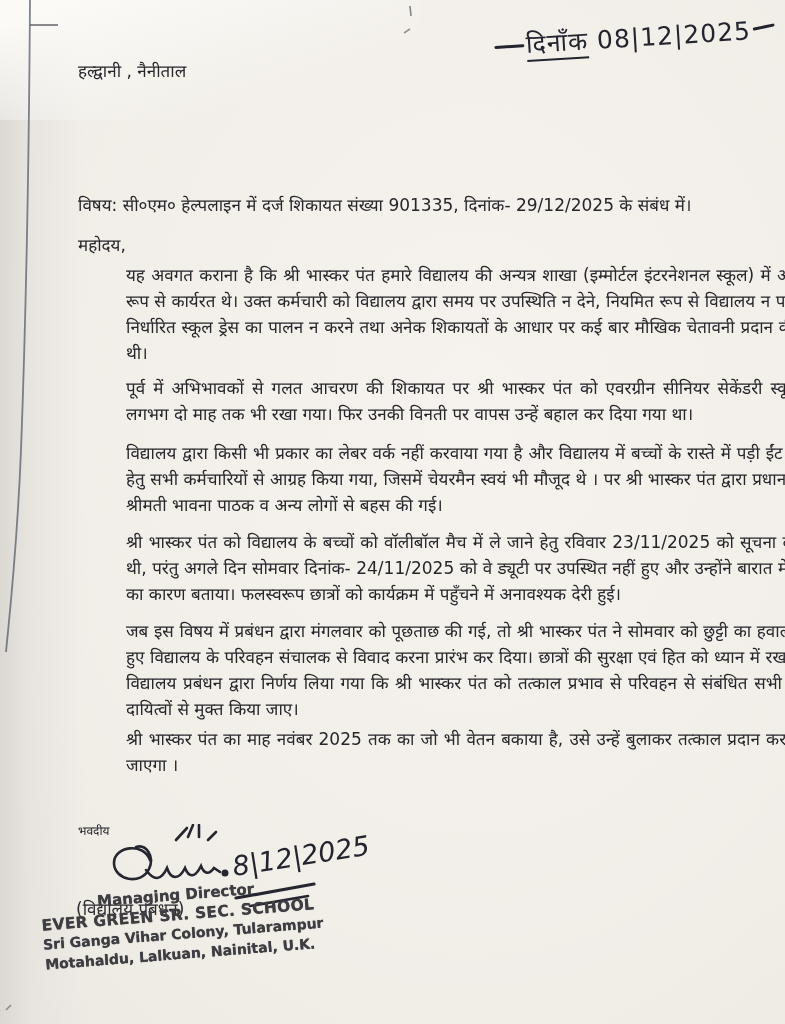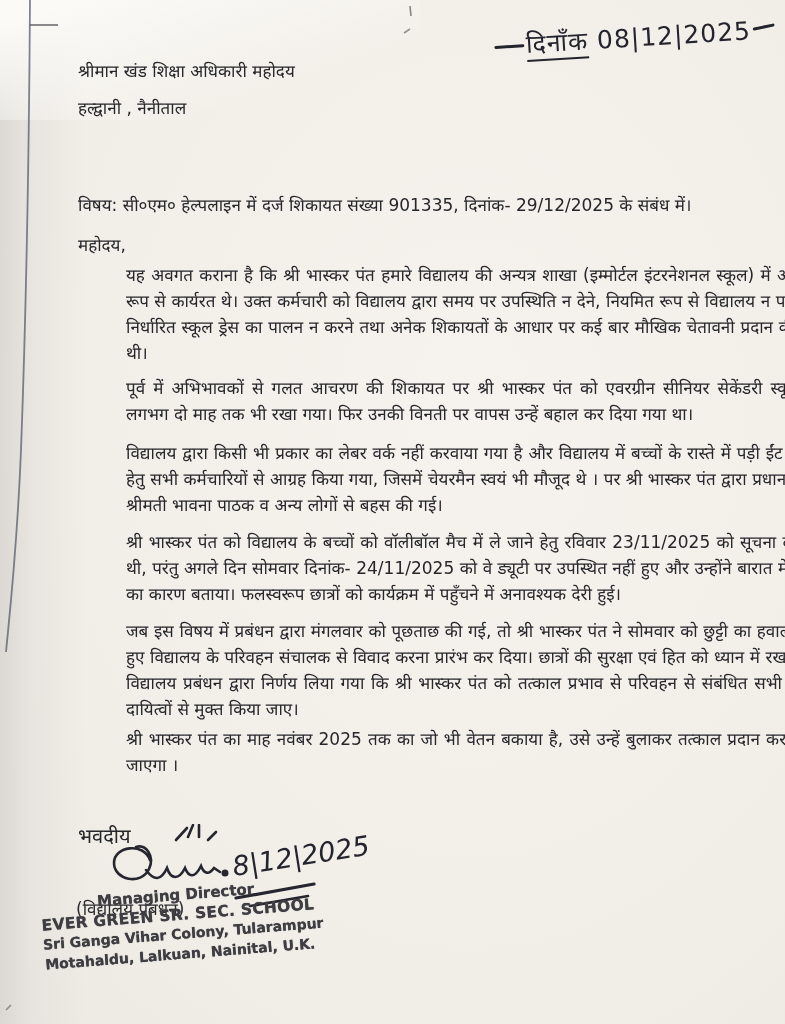--- a/index.html
+++ b/index.html
@@ -39,21 +39,21 @@
   .dateline .dash-post{
     display:inline-block;width:22px;height:3px;background:#23242e;
     vertical-align:10px;margin-left:2px;transform:rotate(-8deg);border-radius:2px;
   }
   .addr div{margin-bottom:11px;}
   .scribble{
     display:inline-block;width:26px;height:15px;background:#1d1d20;
     border-radius:3px;transform:skew(-14deg) rotate(-7deg);
     vertical-align:-2px;margin:0 6px;
   }
-  .valediction{position:absolute;left:78px;top:822px;font-size:20px;}
+  .valediction{position:absolute;left:78px;top:822px;font-size:12px;}
   .sig-svg{position:absolute;left:88px;top:824px;}
   .parenthetical{
     position:absolute;left:76px;top:897px;font-size:17px;color:#2b2b2f;z-index:1;
     white-space:nowrap;
     text-align:center;
   }
   .stamp{
     position:absolute;left:42px;top:886px;width:272px;z-index:2;
     transform:rotate(-4.5deg);
     text-align:center;font-weight:bold;color:#3d3d42;
@@ -81,21 +81,20 @@
     <path d="M404,33 l6,-4" stroke="#55555c" stroke-width="1.6" opacity="0.6"></path>
     <path d="M6,1010 l5,-5" stroke="#55555c" stroke-width="1.6" opacity="0.6"></path>
   </svg>
 
   <div class="dateline">
     <span class="dash-pre"></span><span class="dl-label">दिनाँक</span>
     <span>08|12|2025</span><span class="dash-post"></span>
   </div>
 
   <div class="textblock addr" style="top:58px;">
-    <div>श्रीमान खंड शिक्षा अधिकारी महोदय</div>
     <div>हल्द्वानी , नैनीताल</div>
   </div>
 
   <div class="textblock" style="top:192px;">विषय: सी०एम० हेल्पलाइन में दर्ज शिकायत संख्या 901335, दिनांक- 29/12/2025 के संबंध में।</div>
 
   <div class="textblock" style="top:232px;">महोदय,</div>
 
   <div class="textblock para" style="top:262px;">यह अवगत कराना है कि श्री भास्कर पंत हमारे विद्यालय की अन्यत्र शाखा (इम्मोर्टल इंटरनेशनल स्कूल) में अस्थाई रूप से कार्यरत थे। उक्त कर्मचारी को विद्यालय द्वारा समय पर उपस्थिति न देने, नियमित रूप से विद्यालय न पहुँचने, निर्धारित स्कूल ड्रेस का पालन न करने तथा अनेक शिकायतों के आधार पर कई बार मौखिक चेतावनी प्रदान की गई थी।</div>
   <div class="textblock para" style="top:375px;">पूर्व में अभिभावकों से गलत आचरण की शिकायत पर श्री भास्कर पंत को एवरग्रीन सीनियर सेकेंडरी स्कूल में लगभग दो माह तक भी रखा गया। फिर उनकी विनती पर वापस उन्हें बहाल कर दिया गया था।</div>
   <div class="textblock para" style="top:440px;">विद्यालय द्वारा किसी भी प्रकार का लेबर वर्क नहीं करवाया गया है और विद्यालय में बच्चों के रास्ते में पड़ी ईंट हटाने हेतु सभी कर्मचारियों से आग्रह किया गया, जिसमें चेयरमैन स्वयं भी मौजूद थे । पर श्री भास्कर पंत द्वारा प्रधानाचार्या श्रीमती भावना पाठक व अन्य लोगों से बहस की गई।</div>

